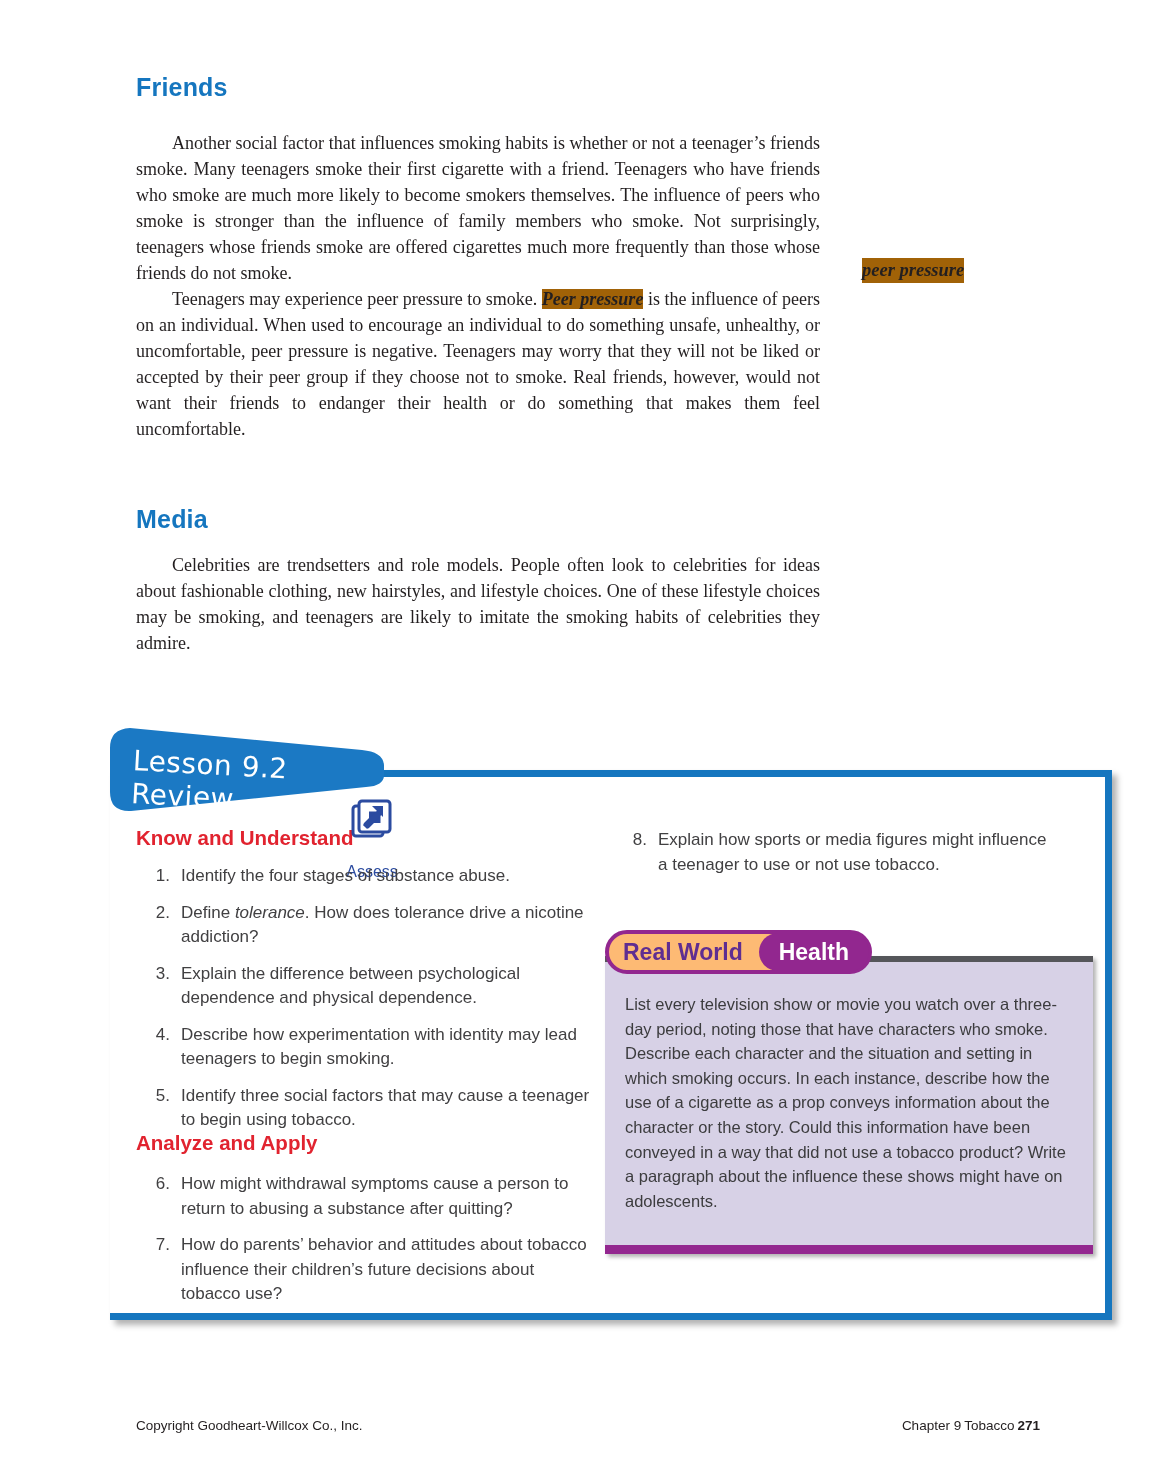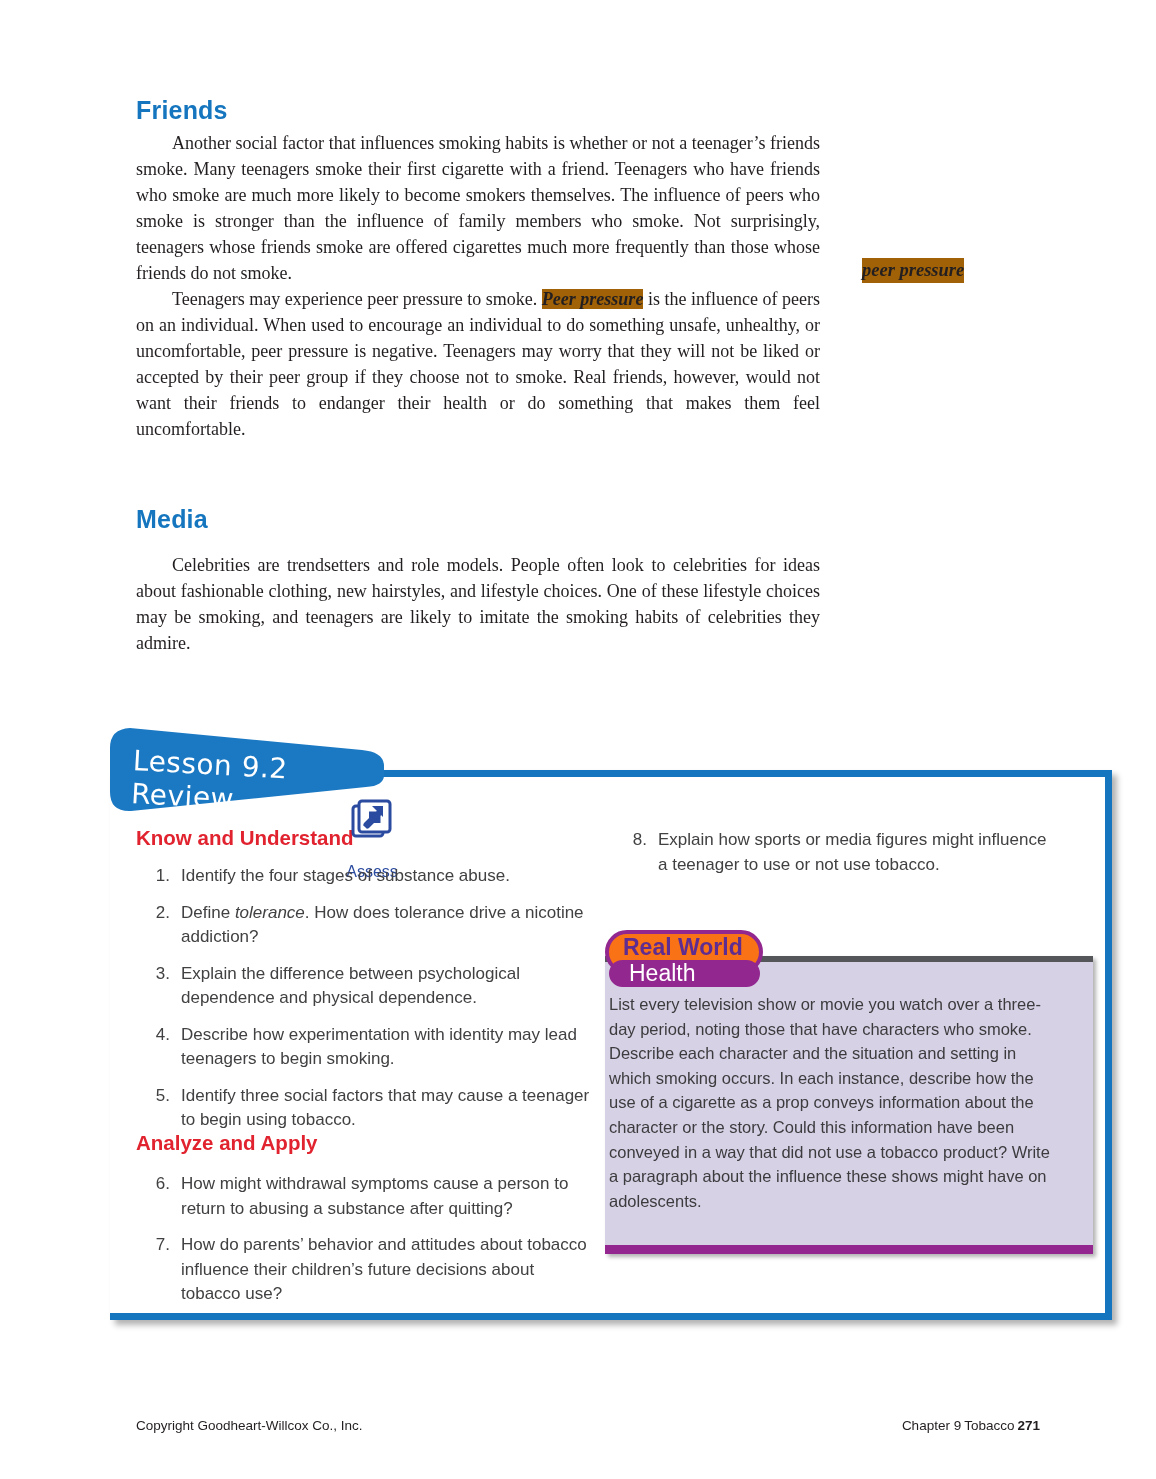--- a/index.html
+++ b/index.html
@@ -52,51 +52,51 @@
   .q-text{flex:1;}
   .q-text .it{font-style:italic;}
   
   .rw-box{
     position:absolute;left:605px;top:956px;width:488px;height:298px;
     box-sizing:border-box;background:#d7d1e6;
     border-top:6px solid #55565a;border-bottom:9px solid #93278f;
     box-shadow:3px 3px 4px rgba(0,0,0,0.30);
   }
   .rw-body{
-    position:absolute;left:4px;top:30px;width:446px;
+    position:absolute;left:20px;top:30px;width:446px;
     font-size:16.5px;line-height:24.6px;color:#3c3c3e;
     font-family:"Liberation Sans",sans-serif;
   }
   .rw-badge{
     position:absolute;left:605px;top:930px;z-index:6;display:inline-flex;align-items:stretch;
-    background:#f97316;border:4px solid #92278f;border-radius:26px;height:44px;box-sizing:border-box;flex-direction:column;
+    background:#fdba74;border:4px solid #92278f;border-radius:26px;height:44px;box-sizing:border-box;
   }
   .rw-badge-left{
     display:flex;align-items:center;padding:0 16px 0 14px;
     color:#5f2d91;font-size:23px;font-weight:bold;font-family:"Liberation Sans",sans-serif;
   }
   .rw-badge-right{
     display:flex;align-items:center;padding:0 20px;margin:-1px -1px -1px 0;
-    background:#92278f;border-radius:24px;color:#ffffff;font-size:23px;font-weight:normal;
+    background:#92278f;border-radius:24px;color:#ffffff;font-size:23px;font-weight:bold;
     font-family:"Liberation Sans",sans-serif;
   }
   
   .footer{
     position:absolute;left:136px;top:1418px;width:904px;display:flex;
     justify-content:space-between;align-items:center;font-size:13.5px;color:#231f20;
   }
   .footer-right{display:flex;gap:3px;align-items:baseline;}
   .footer-right .pgnum{font-weight:bold;}
 </style>
 </head>
 <body>
 
 <div class="page">
 
-  <div class="h-blue" style="top:96px;">Friends</div>
+  <div class="h-blue" style="top:73px;">Friends</div>
 
   <div class="serif-col" style="top:130px;">
     <p class="indent">Another social factor that influences smoking habits is whether or not a teenager’s friends smoke. Many teenagers smoke their first cigarette with a friend. Teenagers who have friends who smoke are much more likely to become smokers themselves. The influence of peers who smoke is stronger than the influence of family members who smoke. Not surprisingly, teenagers whose friends smoke are offered cigarettes much more frequently than those whose friends do not smoke.</p>
     <p class="indent"><span>Teenagers may experience peer pressure to smoke. </span><span class="term hl">Peer pressure</span><span> is the influence of peers on an individual. When used to encourage an individual to do something unsafe, unhealthy, or uncomfortable, peer pressure is negative. Teenagers may worry that they will not be liked or accepted by their peer group if they choose not to smoke. Real friends, however, would not want their friends to endanger their health or do something that makes them feel uncomfortable.</span></p>
   </div>
 
   <div class="sidebar">
     <span class="side-term hl">peer pressure</span><br>
   </div>
 

